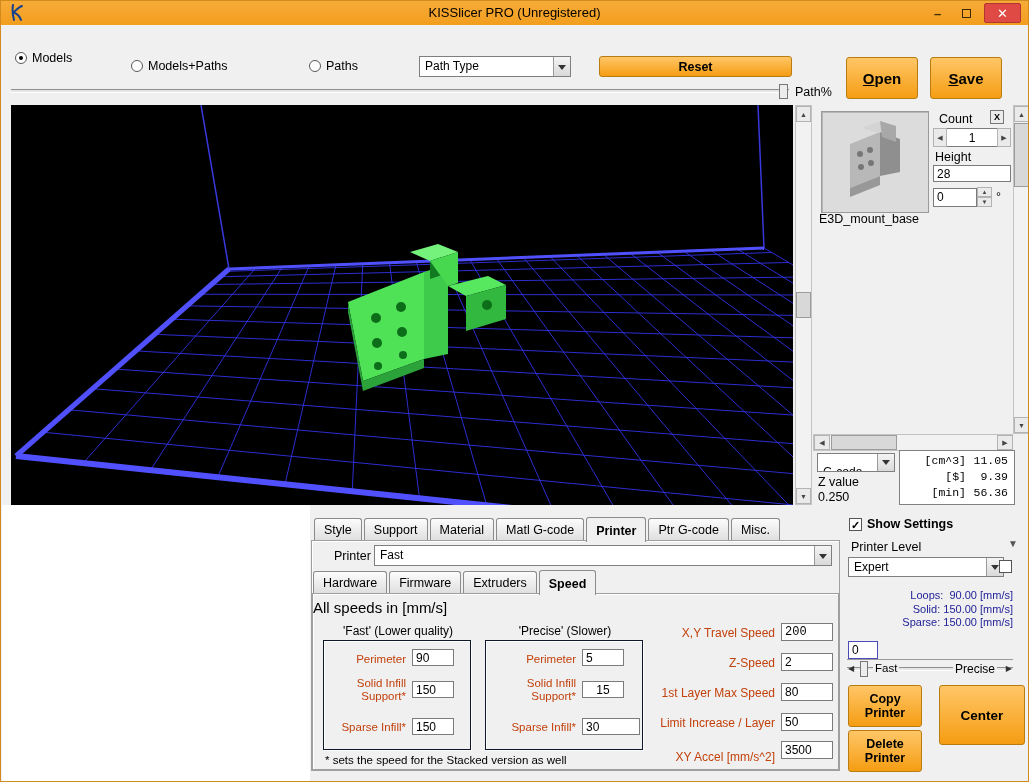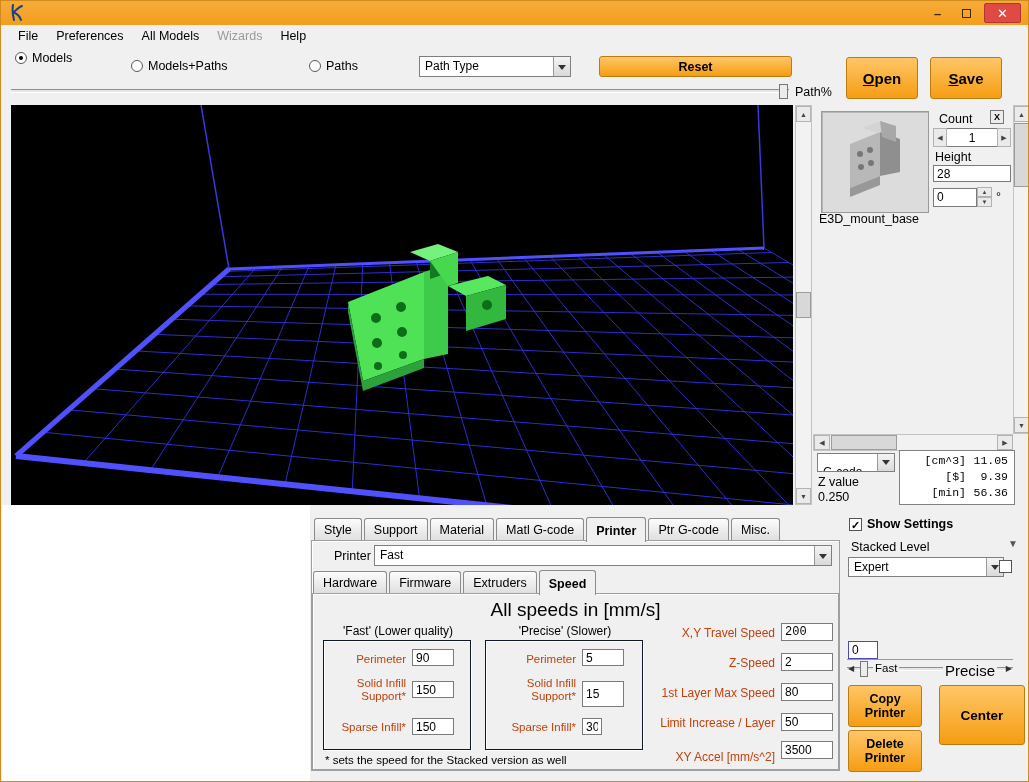--- a/index.html
+++ b/index.html
@@ -43,34 +43,28 @@
 <body>
 
 <div class="window">
 
   <div class="abs titlebar" style="left:0;top:0;width:1027px;height:24px">
     <span class="abs" style="left:8px;top:3px">
       <svg width="16" height="17" viewBox="0 0 16 17">
           <path d="M4 1 C3 6 4 12 5 16 M4.5 8.5 C7 6 10 3 13 2 M4.5 8.5 C8 9.5 11 13 12 16" stroke="#16418c" stroke-width="2" fill="none" stroke-linecap="round"></path>
         </svg>
     </span>
+    <div class="abs ttl" style="left:0;top:4px;width:100%;text-align:center">KISSlicer PRO (Unregistered)</div>
     <div class="abs winbtn" style="left:923px;top:2px;width:27px;height:20px;font-weight:bold">–</div>
     <div class="abs winbtn" style="left:952px;top:2px;width:27px;height:20px">
       <span style="display:inline-block;width:9px;height:9px;border:1px solid #3a2a00"></span>
     </div>
     <div class="abs winbtn close" style="left:983px;top:2px;width:37px;height:20px">✕</div>
   </div>
 
-  <div class="abs" style="left:0;top:24px;width:100%;height:22px;display:flex;align-items:center;padding-left:8px">
-    <span class="menu-item">File</span>
-    <span class="menu-item">Preferences</span>
-    <span class="menu-item">All Models</span>
-    <span class="menu-item disabled">Wizards</span>
-    <span class="menu-item">Help</span>
-  </div>
 
   <label class="abs radio" style="left:14px;top:50px">
     <span class="rb on"></span>
     <span>Models</span>
   </label>
   <label class="abs radio" style="left:130px;top:58px">
     <span class="rb"></span>
     <span>Models+Paths</span>
   </label>
   <label class="abs radio" style="left:308px;top:58px">
@@ -272,76 +266,81 @@
     </div>
 
     <div class="abs tabs" style="left:1px;top:29px;height:24px">
       <div class="tab">Hardware</div>
       <div class="tab">Firmware</div>
       <div class="tab">Extruders</div>
       <div class="tab active">Speed</div>
     </div>
 
     <div class="abs panel3d" style="left:0;top:52px;width:527px;height:177px">
-      <div class="abs" style="left:0;top:5px;width:100%;text-align:center;font-size:19px">All speeds in [mm/s]</div>
+      <div class="abs" style="left:0;top:5px;width:100%;font-size:15px">All speeds in [mm/s]</div>
 
       <div class="abs" style="left:12px;top:30px;width:146px;text-align:center;font-size:12px">'Fast' (Lower quality)</div>
       <div class="abs gbox" style="left:10px;top:46px;width:148px;height:110px">
         <div class="abs flabel" style="left:2px;top:12px;width:80px">Perimeter</div>
         <input class="abs tfield" style="left: 88px; top: 8px; width: 42px; height: 17px;" value="90">
         <div class="abs flabel" style="left:2px;top:36px;width:80px">Solid Infill Support*</div>
         <input class="abs tfield" style="left: 88px; top: 40px; width: 42px; height: 17px;" value="150">
         <div class="abs flabel" style="left:2px;top:80px;width:80px">Sparse Infill*</div>
         <input class="abs tfield" style="left: 88px; top: 77px; width: 42px; height: 17px;" value="150">
       </div>
 
       <div class="abs" style="left:174px;top:30px;width:156px;text-align:center;font-size:12px">'Precise' (Slower)</div>
       <div class="abs gbox" style="left:172px;top:46px;width:158px;height:110px">
         <div class="abs flabel" style="left:4px;top:12px;width:86px">Perimeter</div>
         <input class="abs tfield" style="left: 96px; top: 8px; width: 42px; height: 17px;" value="5">
         <div class="abs flabel" style="left:4px;top:36px;width:86px">Solid Infill Support*</div>
-        <input class="abs tfield" style="left: 96px; top: 40px; width: 42px; height: 26px;" value="15">
+        <input class="abs tfield" style="left: 96px; top: 40px; width: 42px; height: 17px; text-align: center;" value="15">
         <div class="abs flabel" style="left:4px;top:80px;width:86px">Sparse Infill*</div>
-        <input class="abs tfield" style="left: 96px; top: 77px; width: 20px; height: 17px;" value="30">
+        <input class="abs tfield" style="left: 96px; top: 77px; width: 58px; height: 17px;" value="30">
       </div>
 
       <div class="abs flabel" style="left:250px;top:33px;width:212px;font-size:12px">X,Y Travel Speed</div>
       <input class="abs tfield" style="left: 468px; top: 29px; width: 52px; height: 18px; font-family: Liberation Mono, monospace;" value="200">
       <div class="abs flabel" style="left:250px;top:63px;width:212px;font-size:12px">Z-Speed</div>
       <input class="abs tfield" style="left: 468px; top: 59px; width: 52px; height: 18px;" value="2">
       <div class="abs flabel" style="left:250px;top:93px;width:212px;font-size:12px">1st Layer Max Speed</div>
       <input class="abs tfield" style="left: 468px; top: 89px; width: 52px; height: 18px;" value="80">
       <div class="abs flabel" style="left:250px;top:123px;width:212px;font-size:12px">Limit Increase / Layer</div>
       <input class="abs tfield" style="left: 468px; top: 119px; width: 52px; height: 18px;" value="50">
       <div class="abs flabel" style="left:250px;top:157px;width:212px;font-size:12px">XY Accel [mm/s^2]</div>
       <input class="abs tfield" style="left: 468px; top: 147px; width: 52px; height: 18px;" value="3500">
 
       <div class="abs" style="left:12px;top:160px;font-size:11.5px">* sets the speed for the Stacked version as well</div>
     </div>
   </div>
 
-  <div class="abs" style="left:850px;top:539px;font-size:12.5px">Stacked Level</div>
+  <div class="abs" style="left:850px;top:539px;font-size:12.5px">Printer Level</div>
   <div class="abs" style="left:1007px;top:537px;color:#555;font-size:10px">▼</div>
   <div class="abs combo" style="left:847px;top:556px;width:156px;height:20px">
     <span class="txt">Expert</span>
     <span class="arr">
         <span class="tri" style="margin-top:4px"></span>
       </span>
   </div>
   <span class="abs checkbox" style="left:998px;top:559px"></span>
 
+  <div class="abs" style="left:846px;top:588px;width:166px">
+    <div class="readout">Loops:  90.00 [mm/s]</div>
+    <div class="readout">Solid: 150.00 [mm/s]</div>
+    <div class="readout">Sparse: 150.00 [mm/s]</div>
+  </div>
 
   <input class="abs tfield" style="left: 847px; top: 640px; width: 30px; height: 18px; border-color: rgb(74, 74, 184);" value="0">
 
   <div class="abs" style="left:846px;top:658px;width:166px;height:18px;border-top:1px solid #9a9a9a">
     <div class="abs groove" style="left:0;top:7px;width:166px"></div>
     <div class="abs" style="left:1px;top:4px;font-size:8px;color:#333">◀</div>
     <div class="abs handle" style="left:13px;top:1px;width:8px;height:16px"></div>
     <div class="abs" style="left:26px;top:2px;font-size:11.5px;background:#f0f0f0;padding:0 2px">Fast</div>
-    <div class="abs" style="right:16px;top:2px;font-size:15px;background:#f0f0f0;padding:0 2px">Precise</div>
+    <div class="abs" style="right:16px;top:2px;font-size:12px;background:#f0f0f0;padding:0 2px">Precise</div>
     <div class="abs" style="right:1px;top:4px;font-size:8px;color:#333">▶</div>
   </div>
 
   <div class="abs btn-orange" style="left:847px;top:684px;width:74px;height:42px;font-size:12.5px;line-height:14px">
     <span style="display:block;width:54px">Copy Printer</span>
   </div>
   <div class="abs btn-orange" style="left:847px;top:729px;width:74px;height:42px;font-size:12.5px;line-height:14px">
     <span style="display:block;width:54px">Delete Printer</span>
   </div>
   <div class="abs btn-orange" style="left:938px;top:684px;width:86px;height:60px;font-size:13.5px">

